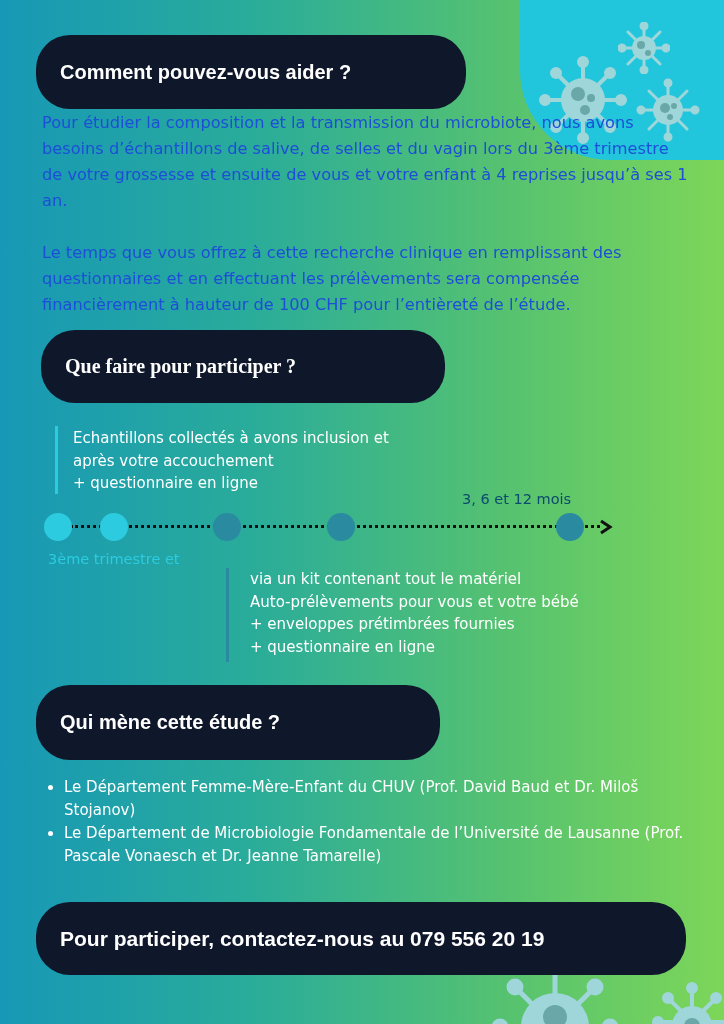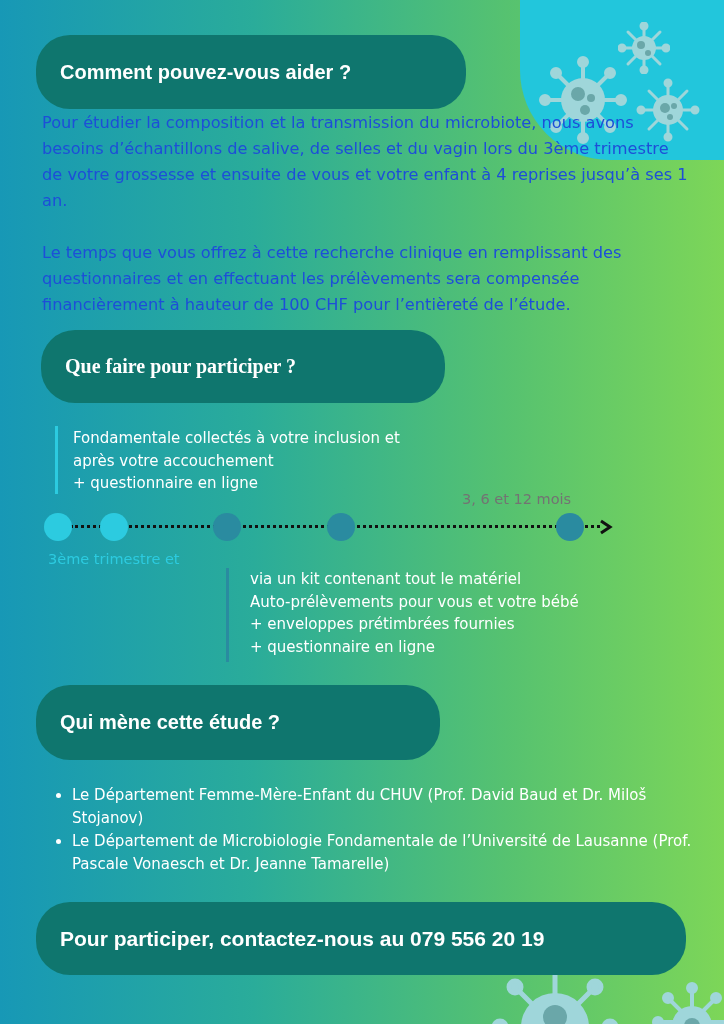--- a/index.html
+++ b/index.html
@@ -6,37 +6,37 @@
   body {
     width:724px; height:1024px; overflow:hidden; position:relative;
     background: linear-gradient(90deg, #1798b6 0%, #2aac9a 35%, #56c270 70%, #7dd658 100%);
     font-family: "DejaVu Sans", sans-serif; color:#fff;
   }
   .blob-top {
     position:absolute; left:520px; top:-40px; width:260px; height:200px;
     background:#22c6dc; border-radius:0 0 0 90px;
   }
   .pill {
-    position:absolute; background:#0f766e; border-radius:34px;
+    position:absolute; background:#0f172a; border-radius:34px;
     display:flex; align-items:center; padding-left:24px; box-sizing:border-box;
     font-family: "Liberation Sans", sans-serif; font-weight:bold; color:#fff; font-size:20px;
   }
   .para {
     position:absolute; left:42px; width:650px; font-size:16.2px; line-height:26px; color:#1d4ed8;
   }
   .timeline-box {
     position:absolute; font-size:15px; line-height:22.5px; color:#fff; padding-left:16px;
   }
   .vbar { position:absolute; width:3px; }
   .dot { position:absolute; width:28px; height:28px; border-radius:50%; }
   .dotline {
     position:absolute; top:525px; height:0; border-top:3px dotted #111;
   }
   .muted-label { position:absolute; font-size:14.5px; line-height:22px; }
-  ul.list { position:absolute; left:42px; top:776px; width:640px; margin:8px; padding-left:22px; font-size:15px; line-height:23px; }
+  ul.list { position:absolute; left:42px; top:776px; width:640px; margin:0; padding-left:22px; font-size:15px; line-height:23px; }
   ul.list li { margin-bottom:0; }
   svg.virus { position:absolute; }
 </style>
 </head>
 <body>
 
 <div class="blob-top"></div>
 
 <svg class="virus" style="left:538px;top:55px" width="90" height="90" viewBox="-45 -45 90 90">
   <g stroke="#9fd6da" stroke-width="4" stroke-linecap="round" fill="#9fd6da">
@@ -107,26 +107,26 @@
 </div>
 <p class="para" style="top:110px;margin:0;">Pour étudier la composition et la transmission du microbiote, nous avons besoins d’échantillons de salive, de selles et du vagin lors du 3ème trimestre de votre grossesse et ensuite de vous et votre enfant à 4 reprises jusqu’à ses 1 an.</p>
 <p class="para" style="top:240px;margin:0;">Le temps que vous offrez à cette recherche clinique en remplissant des questionnaires et en effectuant les prélèvements sera compensée financièrement à hauteur de 100 CHF pour l’entièreté de l’étude.</p>
 
 <div class="pill" style="left:41px;top:330px;width:404px;height:73px;font-family:Liberation Serif, serif;">
   <span>Que faire pour participer ?</span>
 </div>
 
 <div class="vbar" style="left:55px;top:426px;height:68px;background:#2ccbe0;"></div>
 <div class="timeline-box" style="left:57px;top:427px;width:380px;">
-  <div>Fondamentale collectés à votre inclusion et</div>
+  <div>Echantillons collectés à avons inclusion et</div>
   <div>après votre accouchement</div>
   <div>+ questionnaire en ligne</div>
 </div>
 
-<div class="muted-label" style="left:462px;top:488px;color:#737373;">3, 6 et 12 mois</div>
+<div class="muted-label" style="left:462px;top:488px;color:#0c4a6e;">3, 6 et 12 mois</div>
 
 <div class="dotline" style="left:70px;width:530px;"></div>
 <svg style="position:absolute;left:598px;top:518px" width="16" height="18" viewBox="0 0 16 18">
   <polyline points="3,3 12,9 3,15" fill="none" stroke="#111" stroke-width="3"></polyline>
 </svg>
 <div class="dot" style="left:44px;top:513px;background:#2ccbe0;"></div>
 <div class="dot" style="left:100px;top:513px;background:#2ccbe0;"></div>
 <div class="dot" style="left:213px;top:513px;background:#2a8ba0;"></div>
 <div class="dot" style="left:327px;top:513px;background:#2a8ba0;"></div>
 <div class="dot" style="left:556px;top:513px;background:#2a8ba0;"></div>

